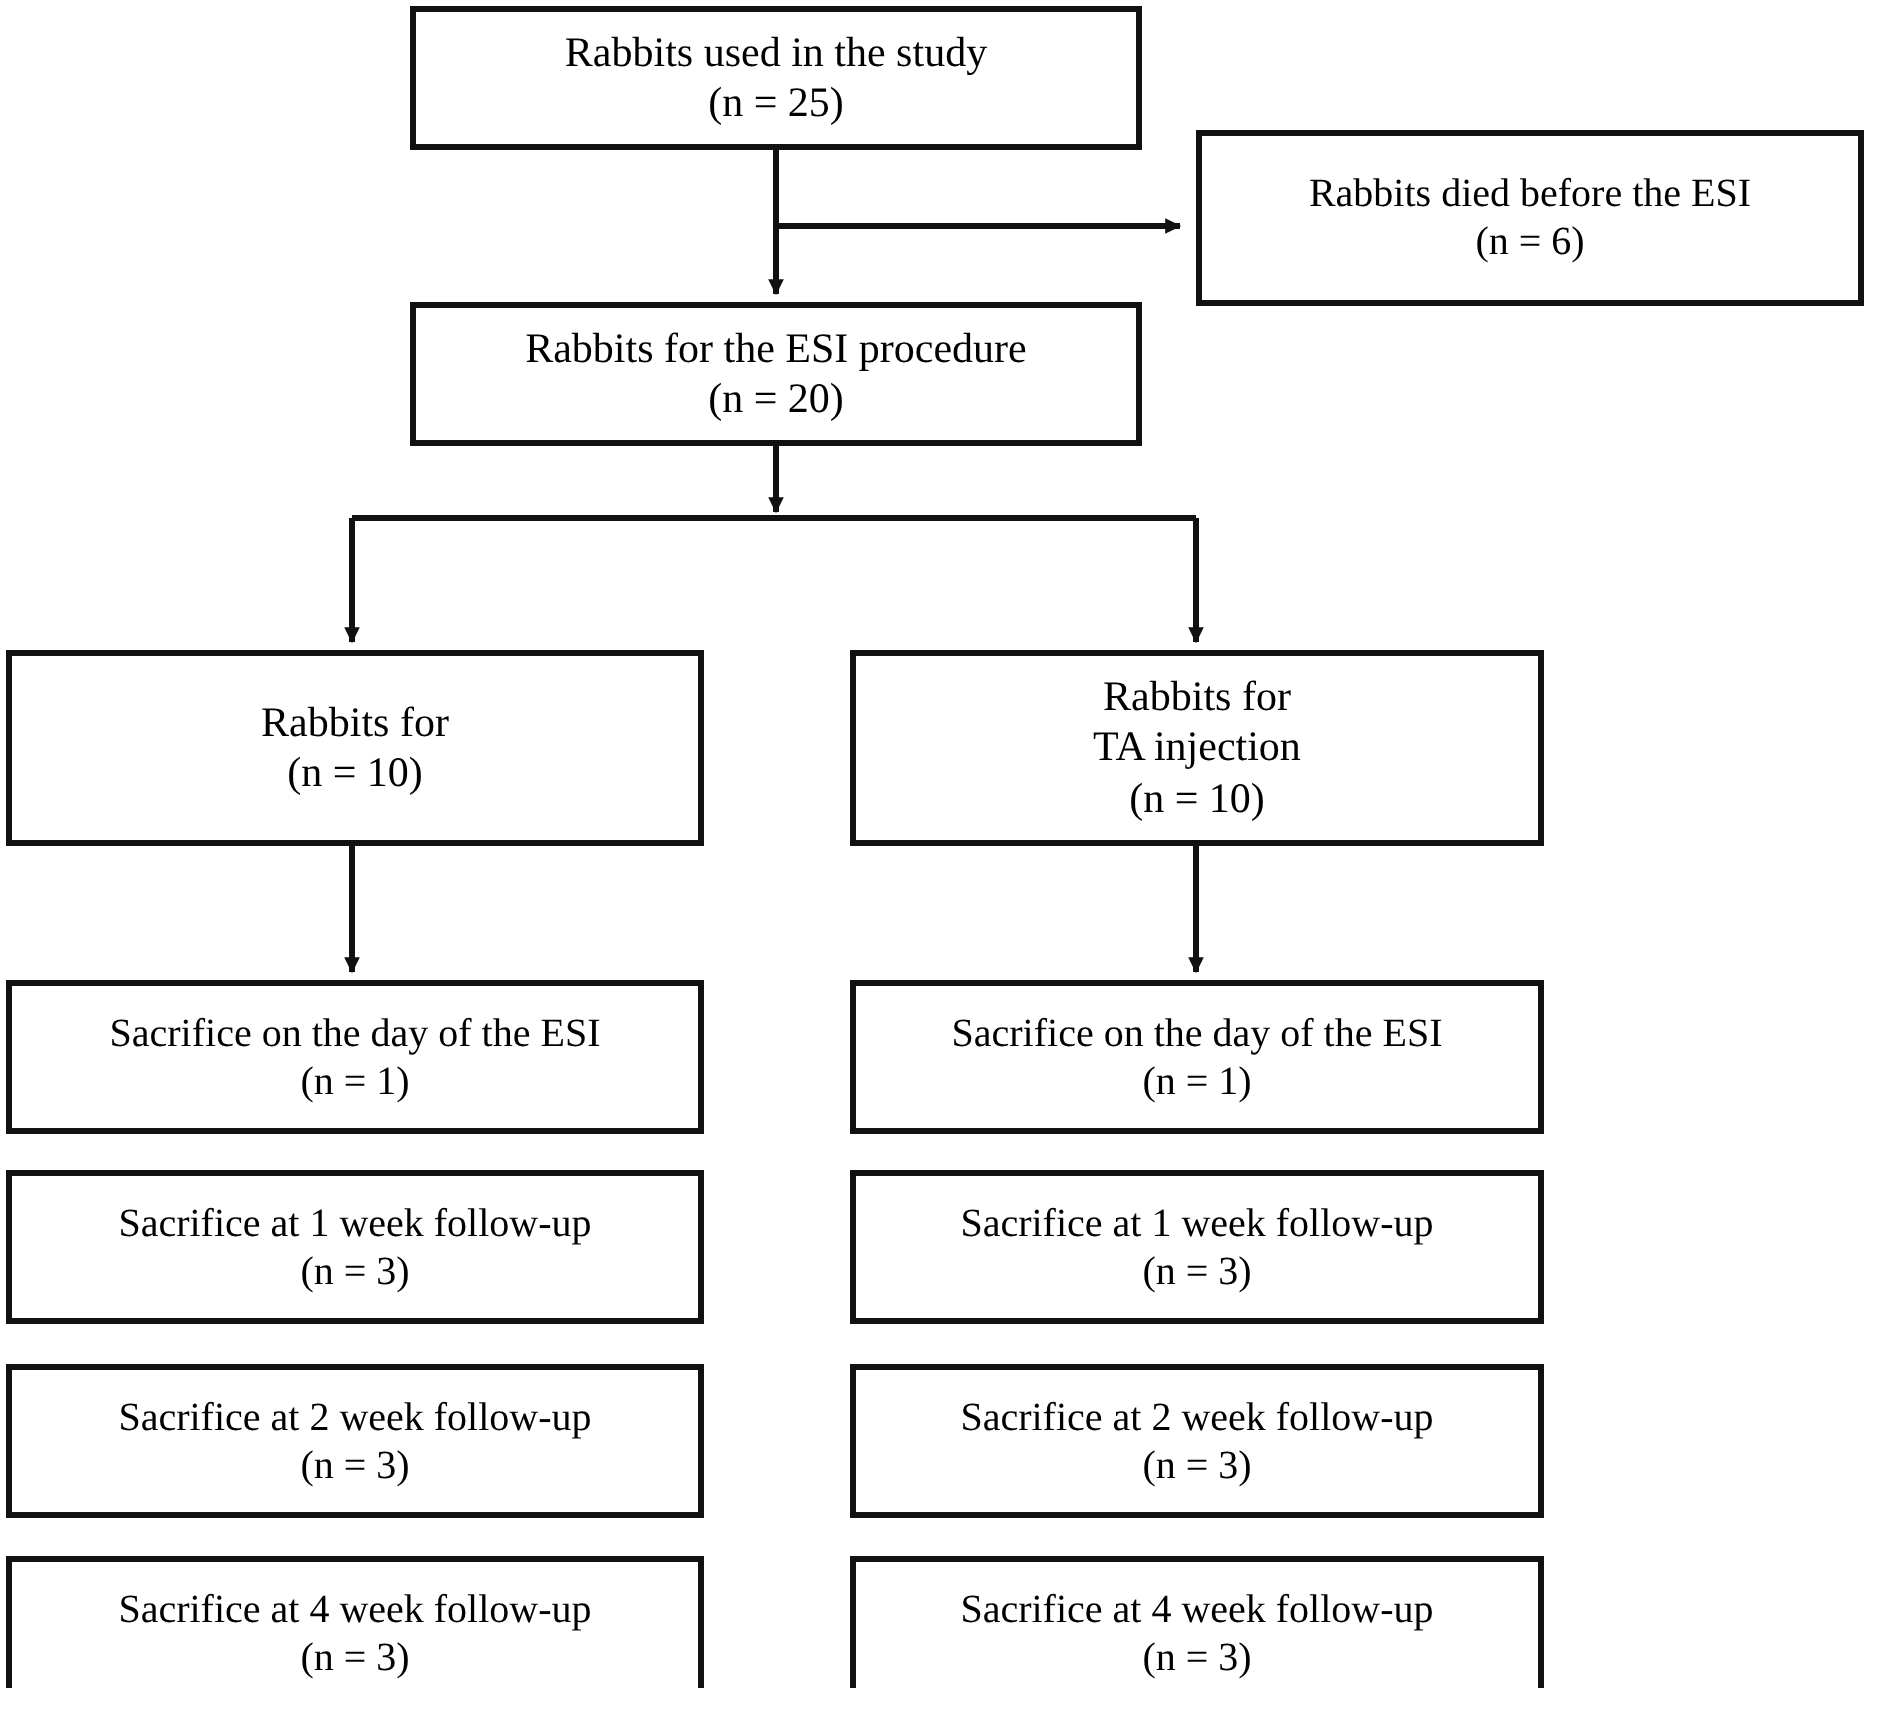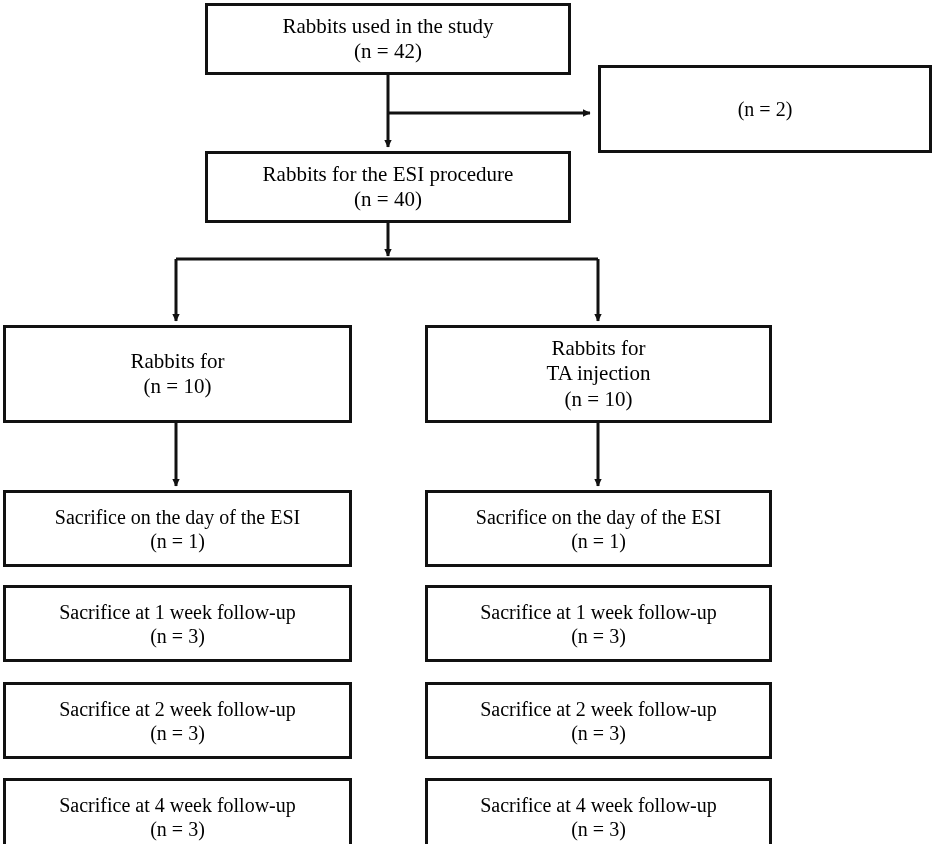--- a/index.html
+++ b/index.html
@@ -90,30 +90,31 @@
     <g stroke="#111111" stroke-width="3" fill="none">
       <path d="M176,423 L176,486" marker-end="url(#arrowhead)"></path>
     </g>
     <g stroke="#111111" stroke-width="3" fill="none">
       <path d="M598,423 L598,486" marker-end="url(#arrowhead)"></path>
     </g>
   </svg>
 
   <div class="node" id="node-enrolled">
     <span class="line">Rabbits used in the study</span>
-    <span class="line">(n = 42)</span>
+    <span class="line">(n = 25)</span>
   </div>
 
   <div class="node" id="node-died">
-    <span class="line">(n = 2)</span>
+    <span class="line">Rabbits died before the ESI</span>
+    <span class="line">(n = 6)</span>
   </div>
 
   <div class="node" id="node-esi">
     <span class="line">Rabbits for the ESI procedure</span>
-    <span class="line">(n = 40)</span>
+    <span class="line">(n = 20)</span>
   </div>
 
   <div class="node" id="node-plga">
     <span class="line">Rabbits for</span>
     <span class="line">(n = 10)</span>
   </div>
 
   <div class="node" id="node-ta">
     <span class="line">Rabbits for</span>
     <span class="line">TA injection</span>

